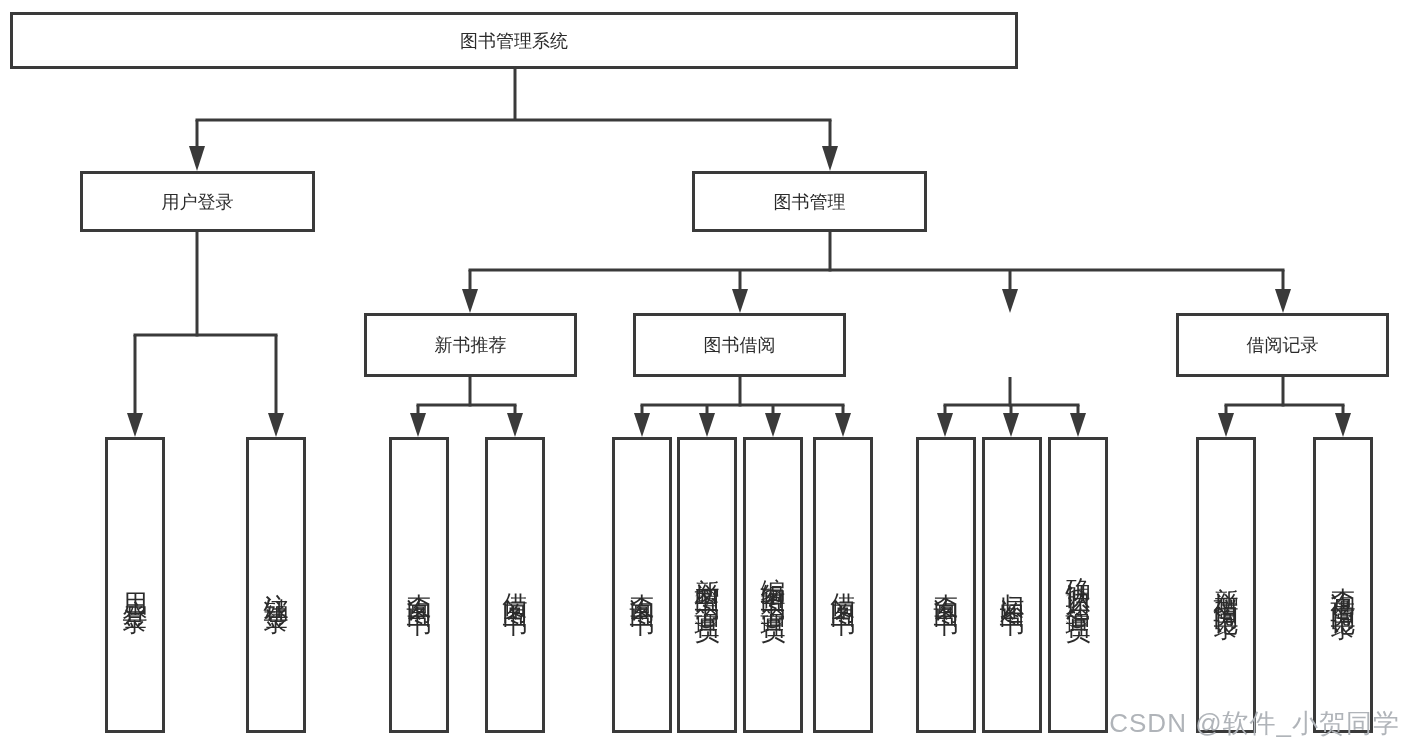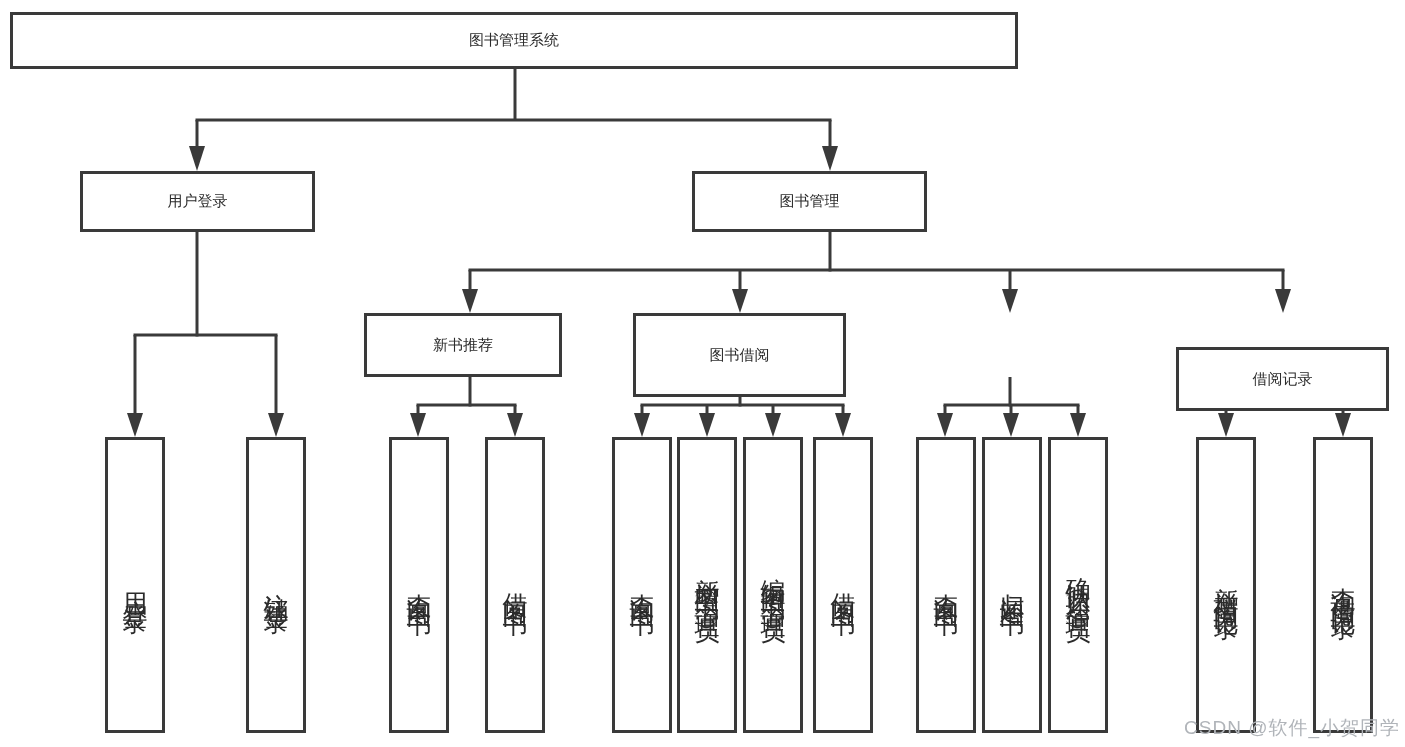--- a/index.html
+++ b/index.html
@@ -24,39 +24,39 @@
   .overlay{
     position:absolute;left:0;top:0;width:1405px;height:747px;
     pointer-events:none;
   }
   .node{
     position:absolute;
     box-sizing:border-box;
     border:3px solid var(--c-border);
     background:var(--c-bg);
     display:flex;align-items:center;justify-content:center;
-    font-size:15px;
+    font-size:18px;
     color:var(--c-text);
     z-index:2;
     white-space:nowrap;
   }
   .leaf{
     font-size:25px;
   }
   .leaf .vtext{
     writing-mode:vertical-rl;
     text-orientation:mixed;
     letter-spacing:6px;
     line-height:1;
     white-space:nowrap;
   }
   .watermark{
     position:absolute;
     right:5px;bottom:6px;
-    font-size:19px;
+    font-size:26px;
     color:var(--c-watermark);
     z-index:5;
     letter-spacing:1px;
     white-space:nowrap;
   }
 </style>
 </head>
 <body>
 
 <div class="canvas">
@@ -131,27 +131,27 @@
     <span>图书管理系统</span>
   </div>
 
   <div class="node" style="left:80px;top:171px;width:235px;height:61px;">
     <span>用户登录</span>
   </div>
   <div class="node" style="left:692px;top:171px;width:235px;height:61px;">
     <span>图书管理</span>
   </div>
 
-  <div class="node" style="left:364px;top:313px;width:198px;height:64px;">
+  <div class="node" style="left:364px;top:313px;width:213px;height:64px;">
     <span>新书推荐</span>
   </div>
-  <div class="node" style="left:633px;top:313px;width:213px;height:84px;">
+  <div class="node" style="left:633px;top:313px;width:213px;height:64px;">
     <span>图书借阅</span>
   </div>
-  <div class="node" style="left:1176px;top:313px;width:213px;height:64px;margin-top:34px;">
+  <div class="node" style="left:1176px;top:313px;width:213px;height:64px;">
     <span>借阅记录</span>
   </div>
 
   <div class="node leaf" style="left:105px;top:437px;width:60px;height:296px;">
     <span class="vtext">用户登录</span>
   </div>
   <div class="node leaf" style="left:246px;top:437px;width:60px;height:296px;">
     <span class="vtext">注销登录</span>
   </div>
 

